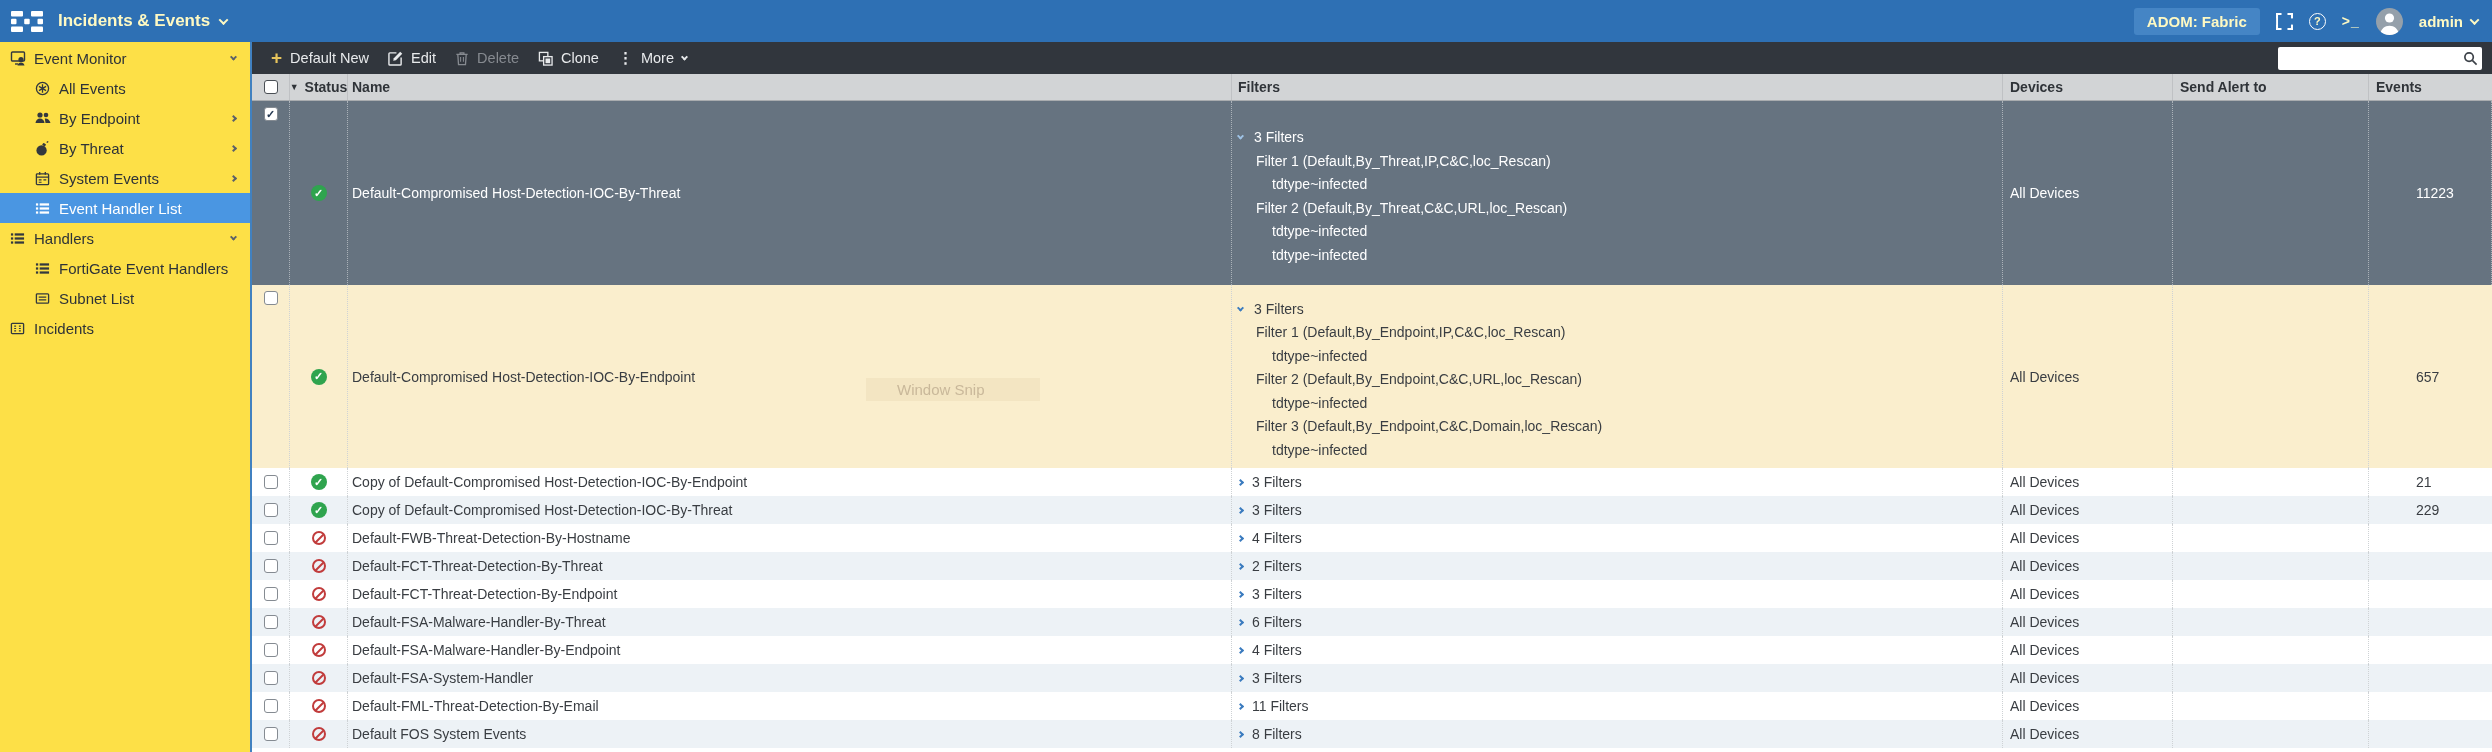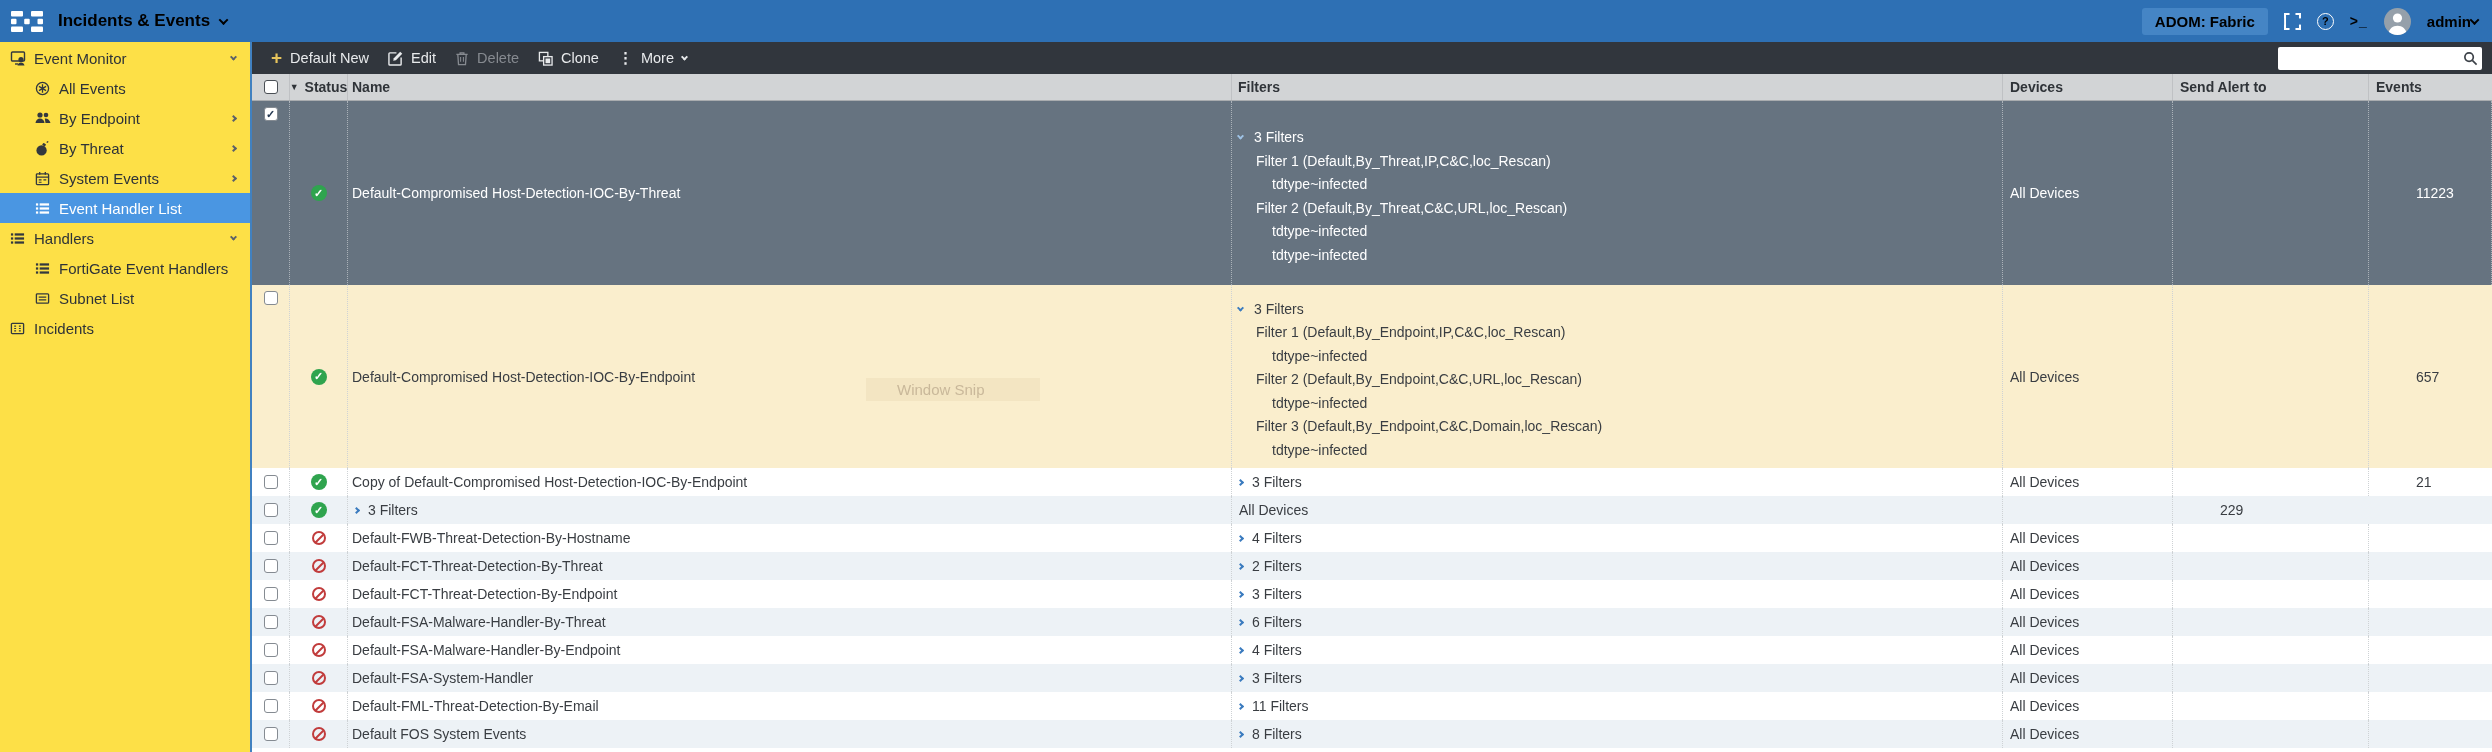--- a/index.html
+++ b/index.html
@@ -1,30 +1,30 @@
 <!DOCTYPE html>
 <html><head>
 <meta charset="utf-8">
 <style>
   * { margin:0; padding:0; box-sizing:border-box; }
   html,body { width:2492px; height:752px; }
   body { font-family:"Liberation Sans", sans-serif; background:#fff; overflow:hidden; }
   .app { width:2492px; height:752px; position:relative; }
 
   
-  .topbar { height:42px; background:#2e70b4; display:flex; align-items:center; color:#000000; }
+  .topbar { height:42px; background:#2e70b4; display:flex; align-items:center; color:#fef9c3; }
   .logo { margin:0 14px 0 10px; display:flex; }
   .app-title { display:flex; align-items:center; gap:10px; font-size:17px; font-weight:bold; cursor:default; }
   .topbar-right { margin-left:auto; display:flex; align-items:center; gap:16px; margin-right:14px; }
   .adom-btn { background:#4585c5; border-radius:3px; padding:5px 13px; font-size:15px; font-weight:bold; }
   .tb-icon { display:flex; align-items:center; }
   .help-circle { width:17px; height:17px; border:1.5px solid #fff; border-radius:50%; display:flex; align-items:center; justify-content:center; font-size:11px; font-weight:bold; }
   .cli-glyph { font-size:14px; font-weight:bold; letter-spacing:1px; }
   .avatar { width:27px; height:27px; border-radius:50%; background:#95a0aa; display:flex; align-items:flex-end; justify-content:center; overflow:hidden; }
-  .user-menu { display:flex; align-items:center; font-size:15px; font-weight:bold; }
+  .user-menu { display:flex; align-items:center; gap:8px; font-size:15px; font-weight:bold; }
 
   
   .chev { display:inline-block; width:7px; height:7px; border-right:2px solid currentColor; border-bottom:2px solid currentColor; }
   .chev.down { transform:rotate(45deg) translate(-1px,-1px); }
   .chev.right { transform:rotate(-45deg); }
   .chev.small { width:5px; height:5px; }
 
   
   .main { display:flex; height:710px; }
   .sidebar { width:252px; background:#fde047; border-right:2px solid #4181c0; padding-top:1px; flex-shrink:0; }
@@ -396,20 +396,21 @@
         <div class="cell c-events">21</div>
       </div>
 
       <div class="row grid small alt">
         <div class="cell c-check">
             <span class="cb"></span>
           </div>
         <div class="cell c-status">
             <span class="st-enabled">✓</span>
           </div>
+        <div class="cell c-name">Copy of Default-Compromised Host-Detection-IOC-By-Threat</div>
         <div class="cell c-filters">
             <div class="filters-collapsed">
               <span class="chev right small"></span>
               <span>3 Filters</span>
             </div>
           </div>
         <div class="cell c-devices">All Devices</div>
         <div class="cell c-alert"></div>
         <div class="cell c-events">229</div>
       </div>

